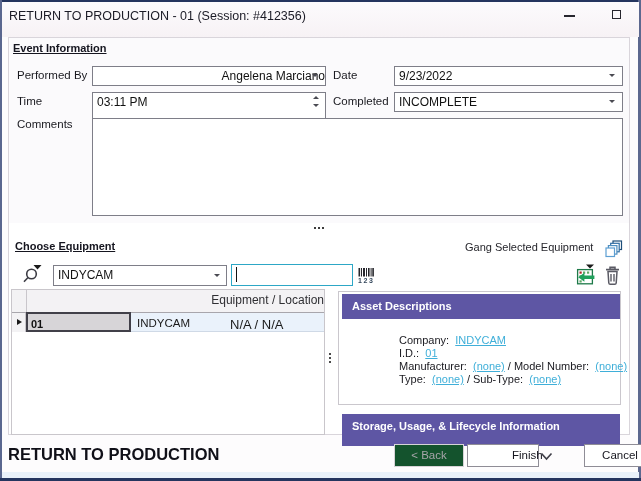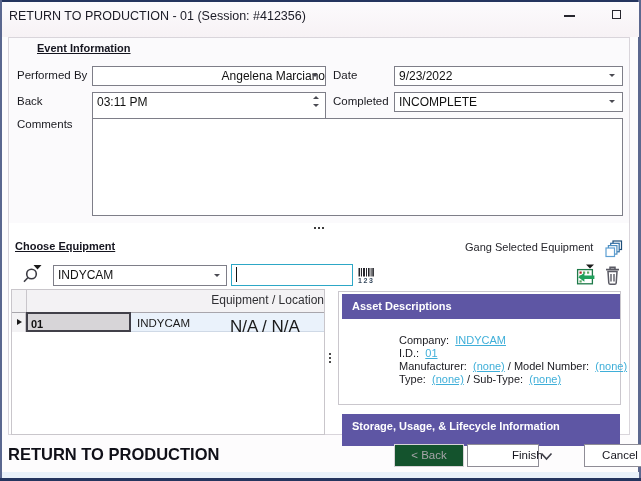--- a/index.html
+++ b/index.html
@@ -24,30 +24,30 @@
 <div class="abs" style="left:0;top:478px;width:641px;height:3px;background:#24355f;"></div>
 
 <div class="abs" style="left:2px;top:2px;width:637px;height:35px;background:linear-gradient(#fcfbfd,#f7f2f5);"></div>
 <div class="abs" style="left:9px;top:9px;font-size:12.5px;color:#1b1b26;">RETURN TO PRODUCTION - 01 (Session: #412356)</div>
 <div class="abs" style="left:564px;top:15px;width:10.5px;height:1.8px;background:#26262e;"></div>
 <div class="abs" style="left:611.5px;top:9.5px;width:7.2px;height:7.2px;border:1.7px solid #26262e;background:transparent;"></div>
 
 <div class="abs" style="left:8px;top:37px;width:622px;height:398px;border:1px solid #d9d5db;box-sizing:border-box;background:#fff;"></div>
 <div class="abs" style="left:9px;top:38px;width:620px;height:185px;background:#fbfafc;"></div>
 
-<div class="abs" style="left:13px;top:42px;font-size:11px;font-weight:bold;color:#15151f;text-decoration:underline;margin-left:24px;">Event Information</div>
+<div class="abs" style="left:13px;top:42px;font-size:11px;font-weight:bold;color:#15151f;text-decoration:underline;">Event Information</div>
 
 <div class="abs lbl" style="left:17px;top:69px;">Performed By</div>
 <div class="combo" style="left:92px;top:66px;width:234px;height:20px;text-align:right;">Angelena Marciano</div>
 <div class="arrow-dn" style="left:312px;top:74px;"></div>
 <div class="abs lbl" style="left:333px;top:69px;">Date</div>
 <div class="combo" style="left:394px;top:66px;width:229px;height:20px;">9/23/2022</div>
 <div class="arrow-dn" style="left:609px;top:74px;"></div>
 
-<div class="abs lbl" style="left:17px;top:95px;">Back</div>
+<div class="abs lbl" style="left:17px;top:95px;">Time</div>
 <div class="combo" style="left:92px;top:92px;width:234px;height:36px;">03:11 PM</div>
 <div class="arrow-up" style="left:313px;top:96px;"></div>
 <div class="arrow-dn" style="left:313px;top:104px;"></div>
 <div class="abs lbl" style="left:333px;top:95px;">Completed</div>
 <div class="combo" style="left:394px;top:92px;width:229px;height:20px;">INCOMPLETE</div>
 <div class="arrow-dn" style="left:609px;top:100px;"></div>
 
 <div class="abs lbl" style="left:17px;top:118px;">Comments</div>
 <div class="abs" style="left:92px;top:118px;width:531px;height:98px;border:1px solid #7e7e88;box-sizing:border-box;background:#fff;"></div>
 
@@ -108,21 +108,21 @@
 <div class="abs" style="left:11px;top:289px;width:314px;height:146px;border:1px solid #c9c6cb;box-sizing:border-box;background:#fff;"></div>
 <div class="abs" style="left:12px;top:290px;width:312px;height:22px;background:#f3f2f4;border-bottom:1px solid #a8a6ac;box-sizing:content-box;"></div>
 <div class="abs" style="left:26px;top:290px;width:1px;height:22px;background:#c9c6cb;"></div>
 <div class="abs" style="left:0px;top:293px;width:324px;font-size:12px;color:#2f2f33;text-align:right;">Equipment / Location</div>
 
 <div class="abs" style="left:12px;top:313px;width:312px;height:19px;background:#eaf2fb;border-bottom:1px solid #cfd9e6;box-sizing:border-box;"></div>
 <div class="abs" style="left:12px;top:313px;width:14px;height:19px;background:#f3f2f4;border-right:1px solid #c9c6cb;box-sizing:border-box;"></div>
 <div class="abs" style="left:17px;top:319px;width:0;height:0;border-top:3.5px solid transparent;border-bottom:3.5px solid transparent;border-left:5px solid #1a1a1a;"></div>
 <div class="abs" style="left:26px;top:312px;width:105px;height:20px;background:#d7d5d8;border:2px solid #414049;box-sizing:border-box;font-size:11px;font-weight:bold;color:#111;padding:4px 0 0 3px;">01</div>
 <div class="abs" style="left:137px;top:317px;font-size:11.5px;color:#1a1a1a;">INDYCAM</div>
-<div class="abs" style="left:230px;top:317px;font-size:17px;color:#1a1a1a;">N/A / N/A</div>
+<div class="abs" style="left:230px;top:317px;font-size:13px;color:#1a1a1a;">N/A / N/A</div>
 
 <div class="abs" style="left:329px;top:353px;width:2px;height:2px;background:#4a4a4a;box-shadow:0 4px #4a4a4a, 0 8px #4a4a4a;"></div>
 
 <div class="abs" style="left:338px;top:291px;width:283px;height:114px;border:1px solid #cac7cd;box-sizing:border-box;background:#fff;"></div>
 <div class="abs" style="left:342px;top:294px;width:278px;height:25px;background:#5e56a4;"></div>
 <div class="abs" style="left:352px;top:300px;font-size:11px;font-weight:bold;color:#fff;">Asset Descriptions</div>
 <div class="abs" style="left:359px;top:334px;font-size:11px;color:#1a1a20;line-height:13.1px;width:262px;margin-left:40px;">
   <div>Company: &nbsp;<a style="color:#3fafd9;text-decoration:underline;">INDYCAM</a></div>
   <div>I.D.: &nbsp;<a style="color:#3fafd9;text-decoration:underline;">01</a></div>
   <div>Manufacturer: &nbsp;<a style="color:#3fafd9;text-decoration:underline;">(none)</a> / Model Number: &nbsp;<a style="color:#3fafd9;text-decoration:underline;">(none)</a></div>

